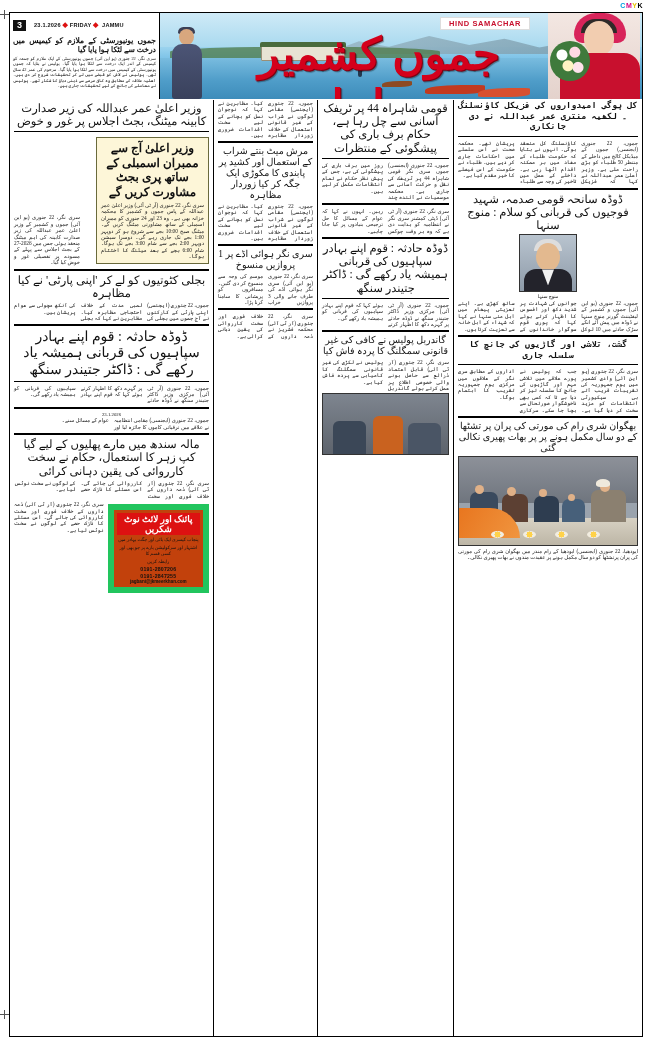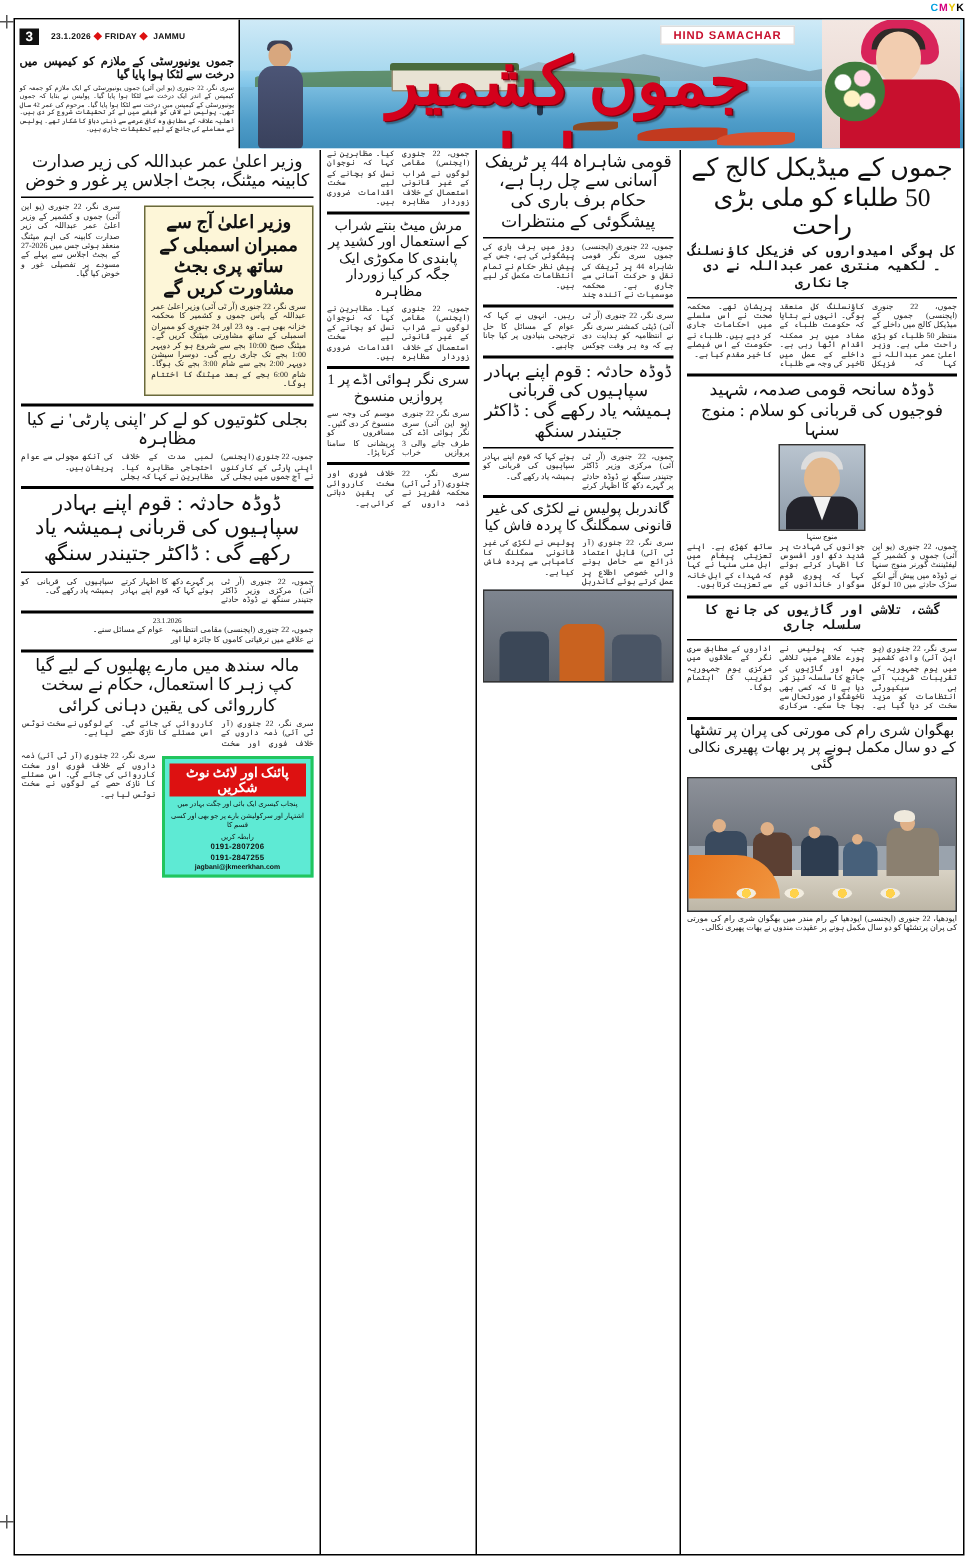--- a/index.html
+++ b/index.html
@@ -137,21 +137,21 @@
   .ph-crowd .head2{position:absolute;border-radius:50%;background:#e0b188;}
   .ph-crowd .turban{position:absolute;border-radius:50% 50% 30% 30%;background:#efe9dc;}
   .ph-crowd .orangearm{position:absolute;left:0;bottom:8%;width:34%;height:34%;
     background:linear-gradient(120deg,#e8761f,#f0953f);border-radius:0 30px 0 0;}
 
   .ph-wide{height:60px;position:relative;overflow:hidden;background:#97a0aa;border:1px solid #333;margin:2px 0;}
   .ph-wide .bg{position:absolute;inset:0;background:linear-gradient(#7e858f,#5d636c);}
   .ph-wide .f{position:absolute;bottom:0;border-radius:6px 6px 0 0;}
 
   
-  .adbox{border:2px solid #22c55e;padding:3px;margin:3px 0 1px;background:#5eead4;}
+  .adbox{border:6px solid #22c55e;padding:3px;margin:3px 0 1px;background:#c2410c;}
   .ad-title{background:#d11;color:#fff;direction:rtl;text-align:center;font-size:9px;
     font-weight:bold;padding:1px 2px;}
   .ad-body{direction:rtl;text-align:center;font-size:4.6px;line-height:6px;margin-top:2px;}
   .ad-phone{font-family:"Liberation Sans",sans-serif;font-size:5.2px;font-weight:bold;
     text-align:center;letter-spacing:.2px;margin-top:1px;}
   .ad-mail{font-family:"Liberation Sans",sans-serif;font-size:4.6px;font-weight:bold;text-align:center;}
 
   .smallcaption{direction:rtl;font-size:4.8px;text-align:center;line-height:5.6px;margin-top:1px;}
 </style>
 </head>
@@ -214,21 +214,20 @@
         <div class="mw-dress"></div>
         <div class="mw-flowers"></div>
       </div>
     </div>
   </div>
 
   <div class="content">
     <div class="colwrap">
 
       <div class="col colA">
-        <h2 class="head h-xl h-red">جموں کے میڈیکل کالج کے 50 طلباء کو ملی بڑی راحت</h2>
         <div class="kicker">کل ہوگی امیدواروں کی فزیکل کاؤنسلنگ ۔ لکھیہ منتری عمر عبداللہ نے دی جانکاری</div>
         <div class="hr"></div>
         <div class="body c3">جموں، 22 جنوری (ایجنسی) جموں کے میڈیکل کالج میں داخلے کے منتظر 50 طلباء کو بڑی راحت ملی ہے۔ وزیر اعلیٰ عمر عبداللہ نے کہا کہ فزیکل کاؤنسلنگ کل منعقد ہوگی۔ انہوں نے بتایا کہ حکومت طلباء کے مفاد میں ہر ممکنہ اقدام اٹھا رہی ہے۔ داخلے کے عمل میں تاخیر کی وجہ سے طلباء پریشان تھے۔ محکمہ صحت نے اس سلسلے میں احکامات جاری کر دیے ہیں۔ طلباء نے حکومت کے اس فیصلے کا خیر مقدم کیا ہے۔</div>
 
         <div class="hr2"></div>
 
         <h2 class="head h-md">ڈوڈہ سانحہ قومی صدمہ، شہید فوجیوں کی قربانی کو سلام : منوج سنہا</h2>
         <div class="ph-portrait">
           <div class="hair"></div>
           <div class="face"></div>
@@ -280,21 +279,21 @@
         <div class="body c2">سری نگر، 22 جنوری (آر ٹی آئی) ڈپٹی کمشنر سری نگر نے انتظامیہ کو ہدایت دی ہے کہ وہ ہر وقت چوکس رہیں۔ انہوں نے کہا کہ عوام کے مسائل کا حل ترجیحی بنیادوں پر کیا جانا چاہیے۔</div>
 
         <div class="hr2"></div>
 
         <h2 class="head h-md">ڈوڈہ حادثہ : قوم اپنے بہادر سپاہیوں کی قربانی ہمیشہ یاد رکھے گی : ڈاکٹر جتیندر سنگھ</h2>
         <div class="hr"></div>
         <div class="body c2">جموں، 22 جنوری (آر ٹی آئی) مرکزی وزیر ڈاکٹر جتیندر سنگھ نے ڈوڈہ حادثے پر گہرے دکھ کا اظہار کرتے ہوئے کہا کہ قوم اپنے بہادر سپاہیوں کی قربانی کو ہمیشہ یاد رکھے گی۔</div>
 
         <div class="hr2"></div>
 
-        <h2 class="head h-sm">گاندربل پولیس نے لکڑی کی غیر قانونی سمگلنگ کا پردہ فاش کیا</h2>
+        <h2 class="head h-sm">گاندربل پولیس نے کافی کی غیر قانونی سمگلنگ کا پردہ فاش کیا</h2>
         <div class="body c2">سری نگر، 22 جنوری (آر ٹی آئی) قابل اعتماد ذرائع سے حاصل ہونے والی خصوصی اطلاع پر عمل کرتے ہوئے گاندربل پولیس نے لکڑی کی غیر قانونی سمگلنگ کا کامیابی سے پردہ فاش کیا ہے۔</div>
         <div class="ph-wide">
           <div class="bg"></div>
           <div class="f" style="left:8%;width:26%;height:56%;background:#3b4757;"></div>
           <div class="f" style="left:40%;width:24%;height:64%;background:#c9621f;"></div>
           <div class="f" style="left:68%;width:26%;height:52%;background:#4a5565;"></div>
         </div>
       </div>
 
       <div class="col colC">
@@ -311,21 +310,21 @@
 
         <div class="hr2"></div>
 
         <div class="body c2">سری نگر، 22 جنوری (آر ٹی آئی) محکمہ فشریز نے ذمہ داروں کے خلاف فوری اور سخت کارروائی کی یقین دہانی کرائی ہے۔</div>
       </div>
 
       <div class="col colD">
         <h2 class="head h-md">وزیر اعلیٰ عمر عبداللہ کی زیر صدارت کابینہ میٹنگ، بجٹ اجلاس پر غور و خوض</h2>
         <div class="hr"></div>
 
-        <div style="display:flex;flex-direction:row-reverse;gap:16px;">
+        <div style="display:flex;flex-direction:row-reverse;gap:16px;align-items:flex-end;">
           <div style="flex:0 0 58%;">
             <div class="boxed">
               <div class="bhead">وزیر اعلیٰ آج سے ممبران اسمبلی کے ساتھ پری بجٹ مشاورت کریں گے</div>
               <div class="body" style="margin-top:3px;">سری نگر، 22 جنوری (آر ٹی آئی) وزیر اعلیٰ عمر عبداللہ کے پاس جموں و کشمیر کا محکمہ خزانہ بھی ہے۔ وہ 23 اور 24 جنوری کو ممبران اسمبلی کے ساتھ مشاورتی میٹنگ کریں گے۔ میٹنگ صبح 10:00 بجے سے شروع ہو کر دوپہر 1:00 بجے تک جاری رہے گی۔ دوسرا سیشن دوپہر 2:00 بجے سے شام 3:00 بجے تک ہوگا۔ شام 6:00 بجے کے بعد میٹنگ کا اختتام ہوگا۔</div>
             </div>
           </div>
           <div style="flex:1 1 auto;">
             <div class="body">سری نگر، 22 جنوری (یو این آئی) جموں و کشمیر کے وزیر اعلیٰ عمر عبداللہ کی زیر صدارت کابینہ کی اہم میٹنگ منعقد ہوئی جس میں 2026-27 کے بجٹ اجلاس سے پہلے کے مسودے پر تفصیلی غور و خوض کیا گیا۔</div>
           </div>
         </div>

